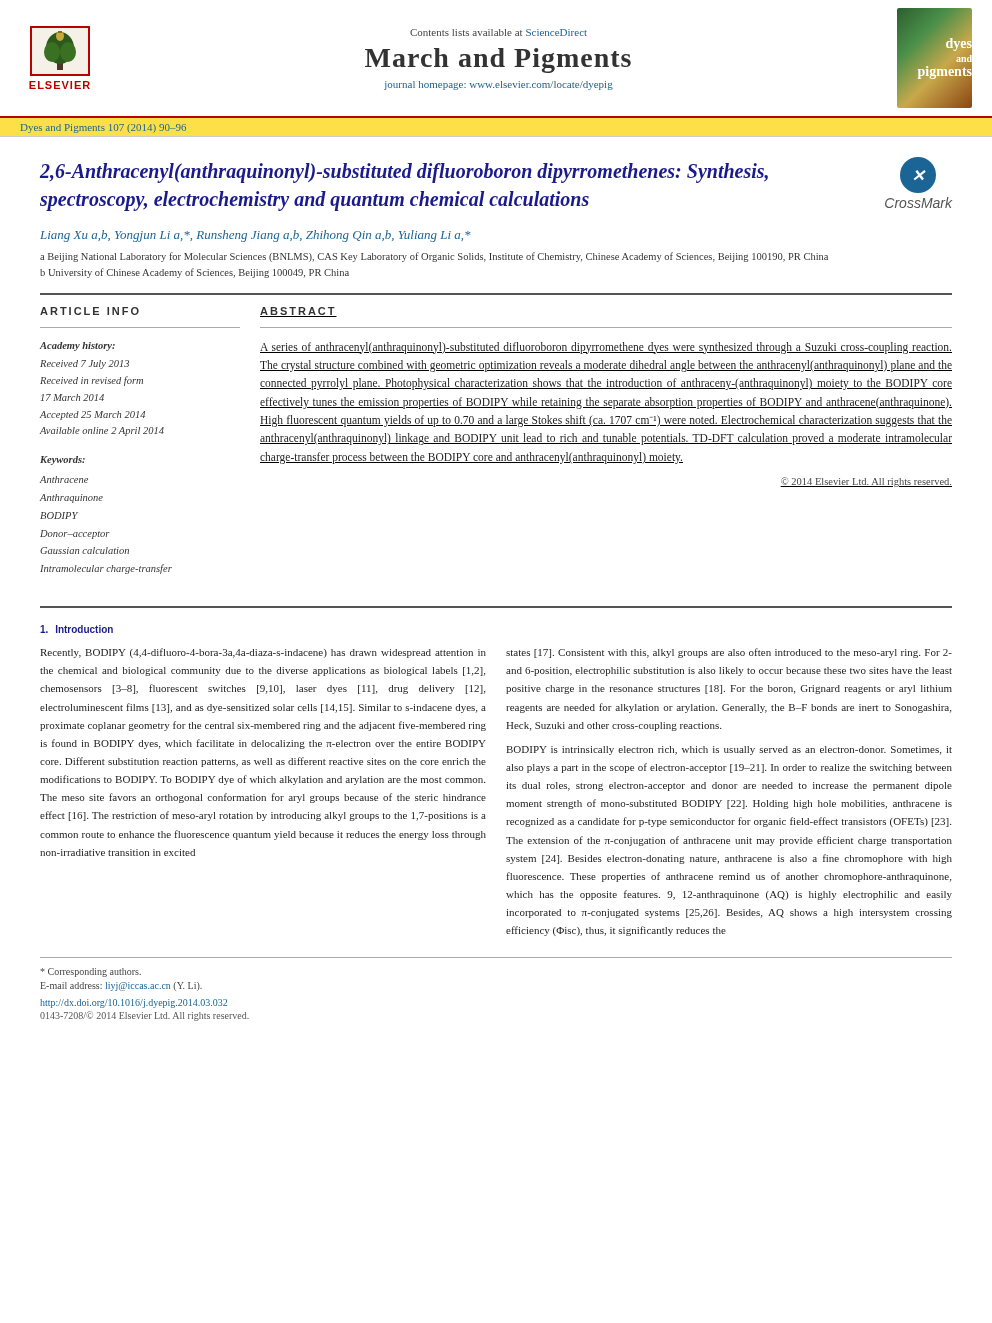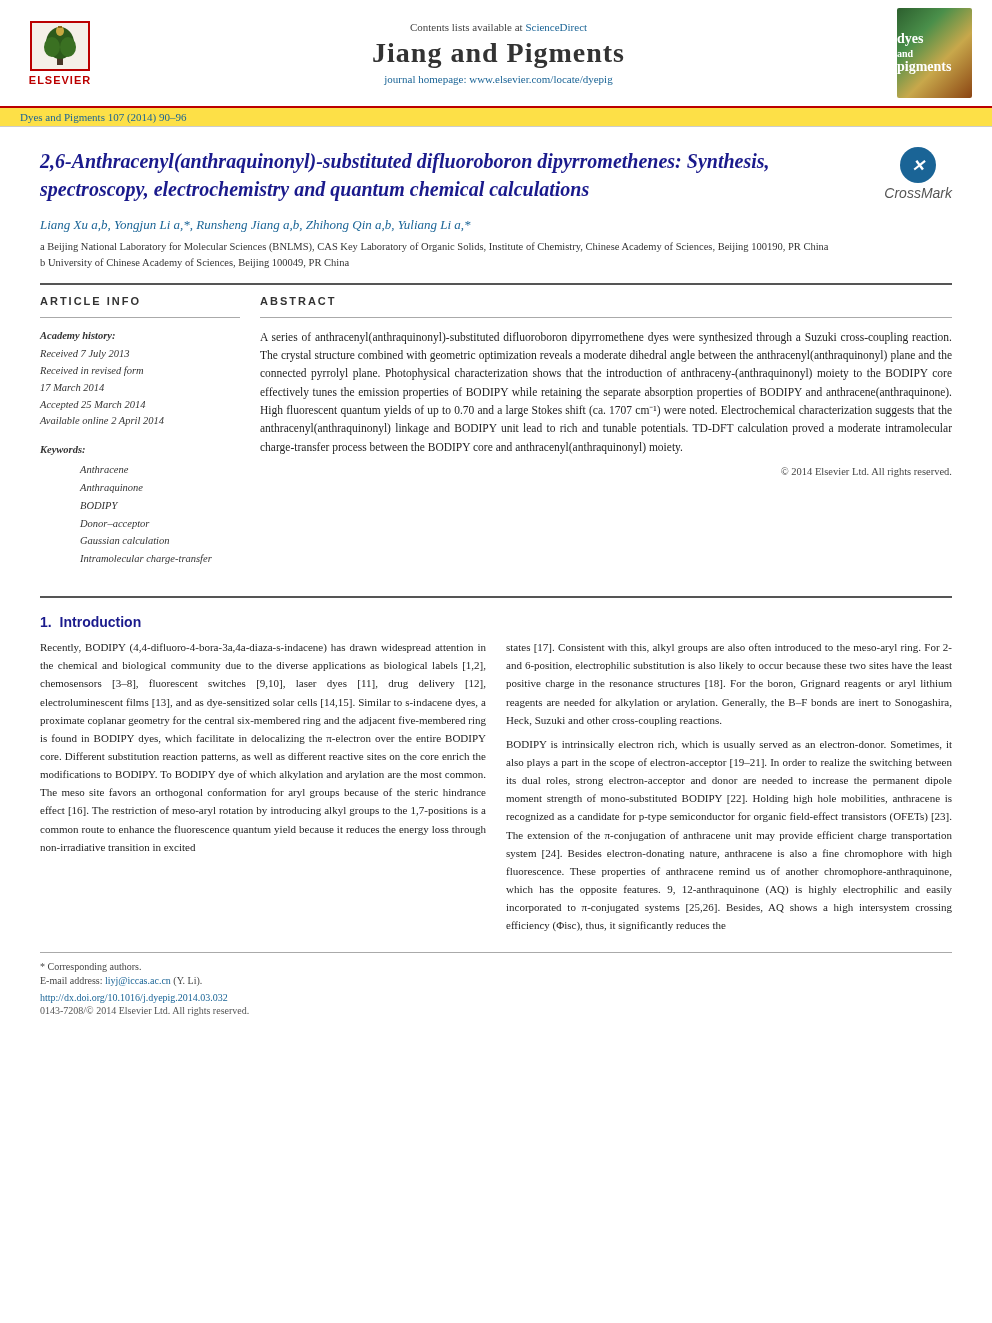--- a/index.html
+++ b/index.html
@@ -70,25 +70,25 @@
     .journal-homepage {
       font-size: 11px;
       color: #444;
       margin-top: 4px;
     }
     .journal-homepage span {
       color: #1a6496;
     }
     .journal-thumb {
       width: 75px;
-      height: 90px;
+      height: 100px;
       background: linear-gradient(135deg, #2c5f2e 0%, #4a8f4a 30%, #c8a84b 60%, #8b4513 100%);
       display: flex;
       flex-direction: column;
-      align-items: flex-start;
+      align-items: flex-end;
       justify-content: center;
       color: white;
       font-size: 11px;
       font-weight: bold;
       text-align: center;
       border-radius: 2px;
     }
     .journal-thumb .dyes-text {
       font-size: 14px;
       line-height: 1.2;
@@ -157,20 +157,21 @@
       display: flex;
       gap: 20px;
       margin-top: 10px;
     }
     .col-left {
       width: 200px;
       flex-shrink: 0;
     }
     .col-right {
       flex: 1;
+      text-decoration: underline;
     }
 
     
     .section-heading {
       font-size: 11px;
       font-weight: bold;
       letter-spacing: 2px;
       color: #333;
       text-transform: uppercase;
       margin-bottom: 8px;
@@ -191,21 +192,20 @@
       margin-bottom: 2px;
     }
     .keywords-list {
       font-size: 10.5px;
       line-height: 1.7;
       color: #333;
     }
     .keywords-list .kw-item {
       display: block;
       font-style: italic;
-      margin-left: 40px;
     }
 
     
     .abstract-text {
       font-size: 11.5px;
       line-height: 1.6;
       color: #222;
       text-align: justify;
     }
     .abstract-text .copyright {
@@ -225,21 +225,21 @@
       gap: 20px;
     }
     .body-col {
       flex: 1;
       font-size: 11px;
       line-height: 1.65;
       text-align: justify;
       color: #222;
     }
     .intro-heading {
-      font-size: 14px;
+      font-size: 10px;
       font-weight: bold;
       color: #1a1a8c;
       margin-bottom: 8px;
       font-family: Arial, sans-serif;
     }
     .intro-heading span {
       margin-right: 4px;
     }
     .body-col p {
       margin-bottom: 6px;
@@ -317,21 +317,21 @@
         </svg>
       </div>
       <span style="font-family: Arial, sans-serif; font-size: 11px; font-weight: bold; color: #b00; letter-spacing: 1px;">ELSEVIER</span>
     </div>
 
     <div class="journal-center">
       <div class="contents-line">
         <span>Contents lists available at</span>
         <span class="link-blue" style="cursor:pointer;">ScienceDirect</span>
       </div>
-      <div class="journal-title-main">Jiang and Pigments</div>
+      <div class="journal-title-main">March and Pigments</div>
       <div class="journal-homepage">
         <span>journal homepage:</span>
         <span class="link-blue" style="cursor:pointer;">www.elsevier.com/locate/dyepig</span>
       </div>
     </div>
 
     <div class="journal-thumb">
       <span class="dyes-text">dyes</span>
       <span class="and-text">and</span>
       <span class="pigments-text">pigments</span>

